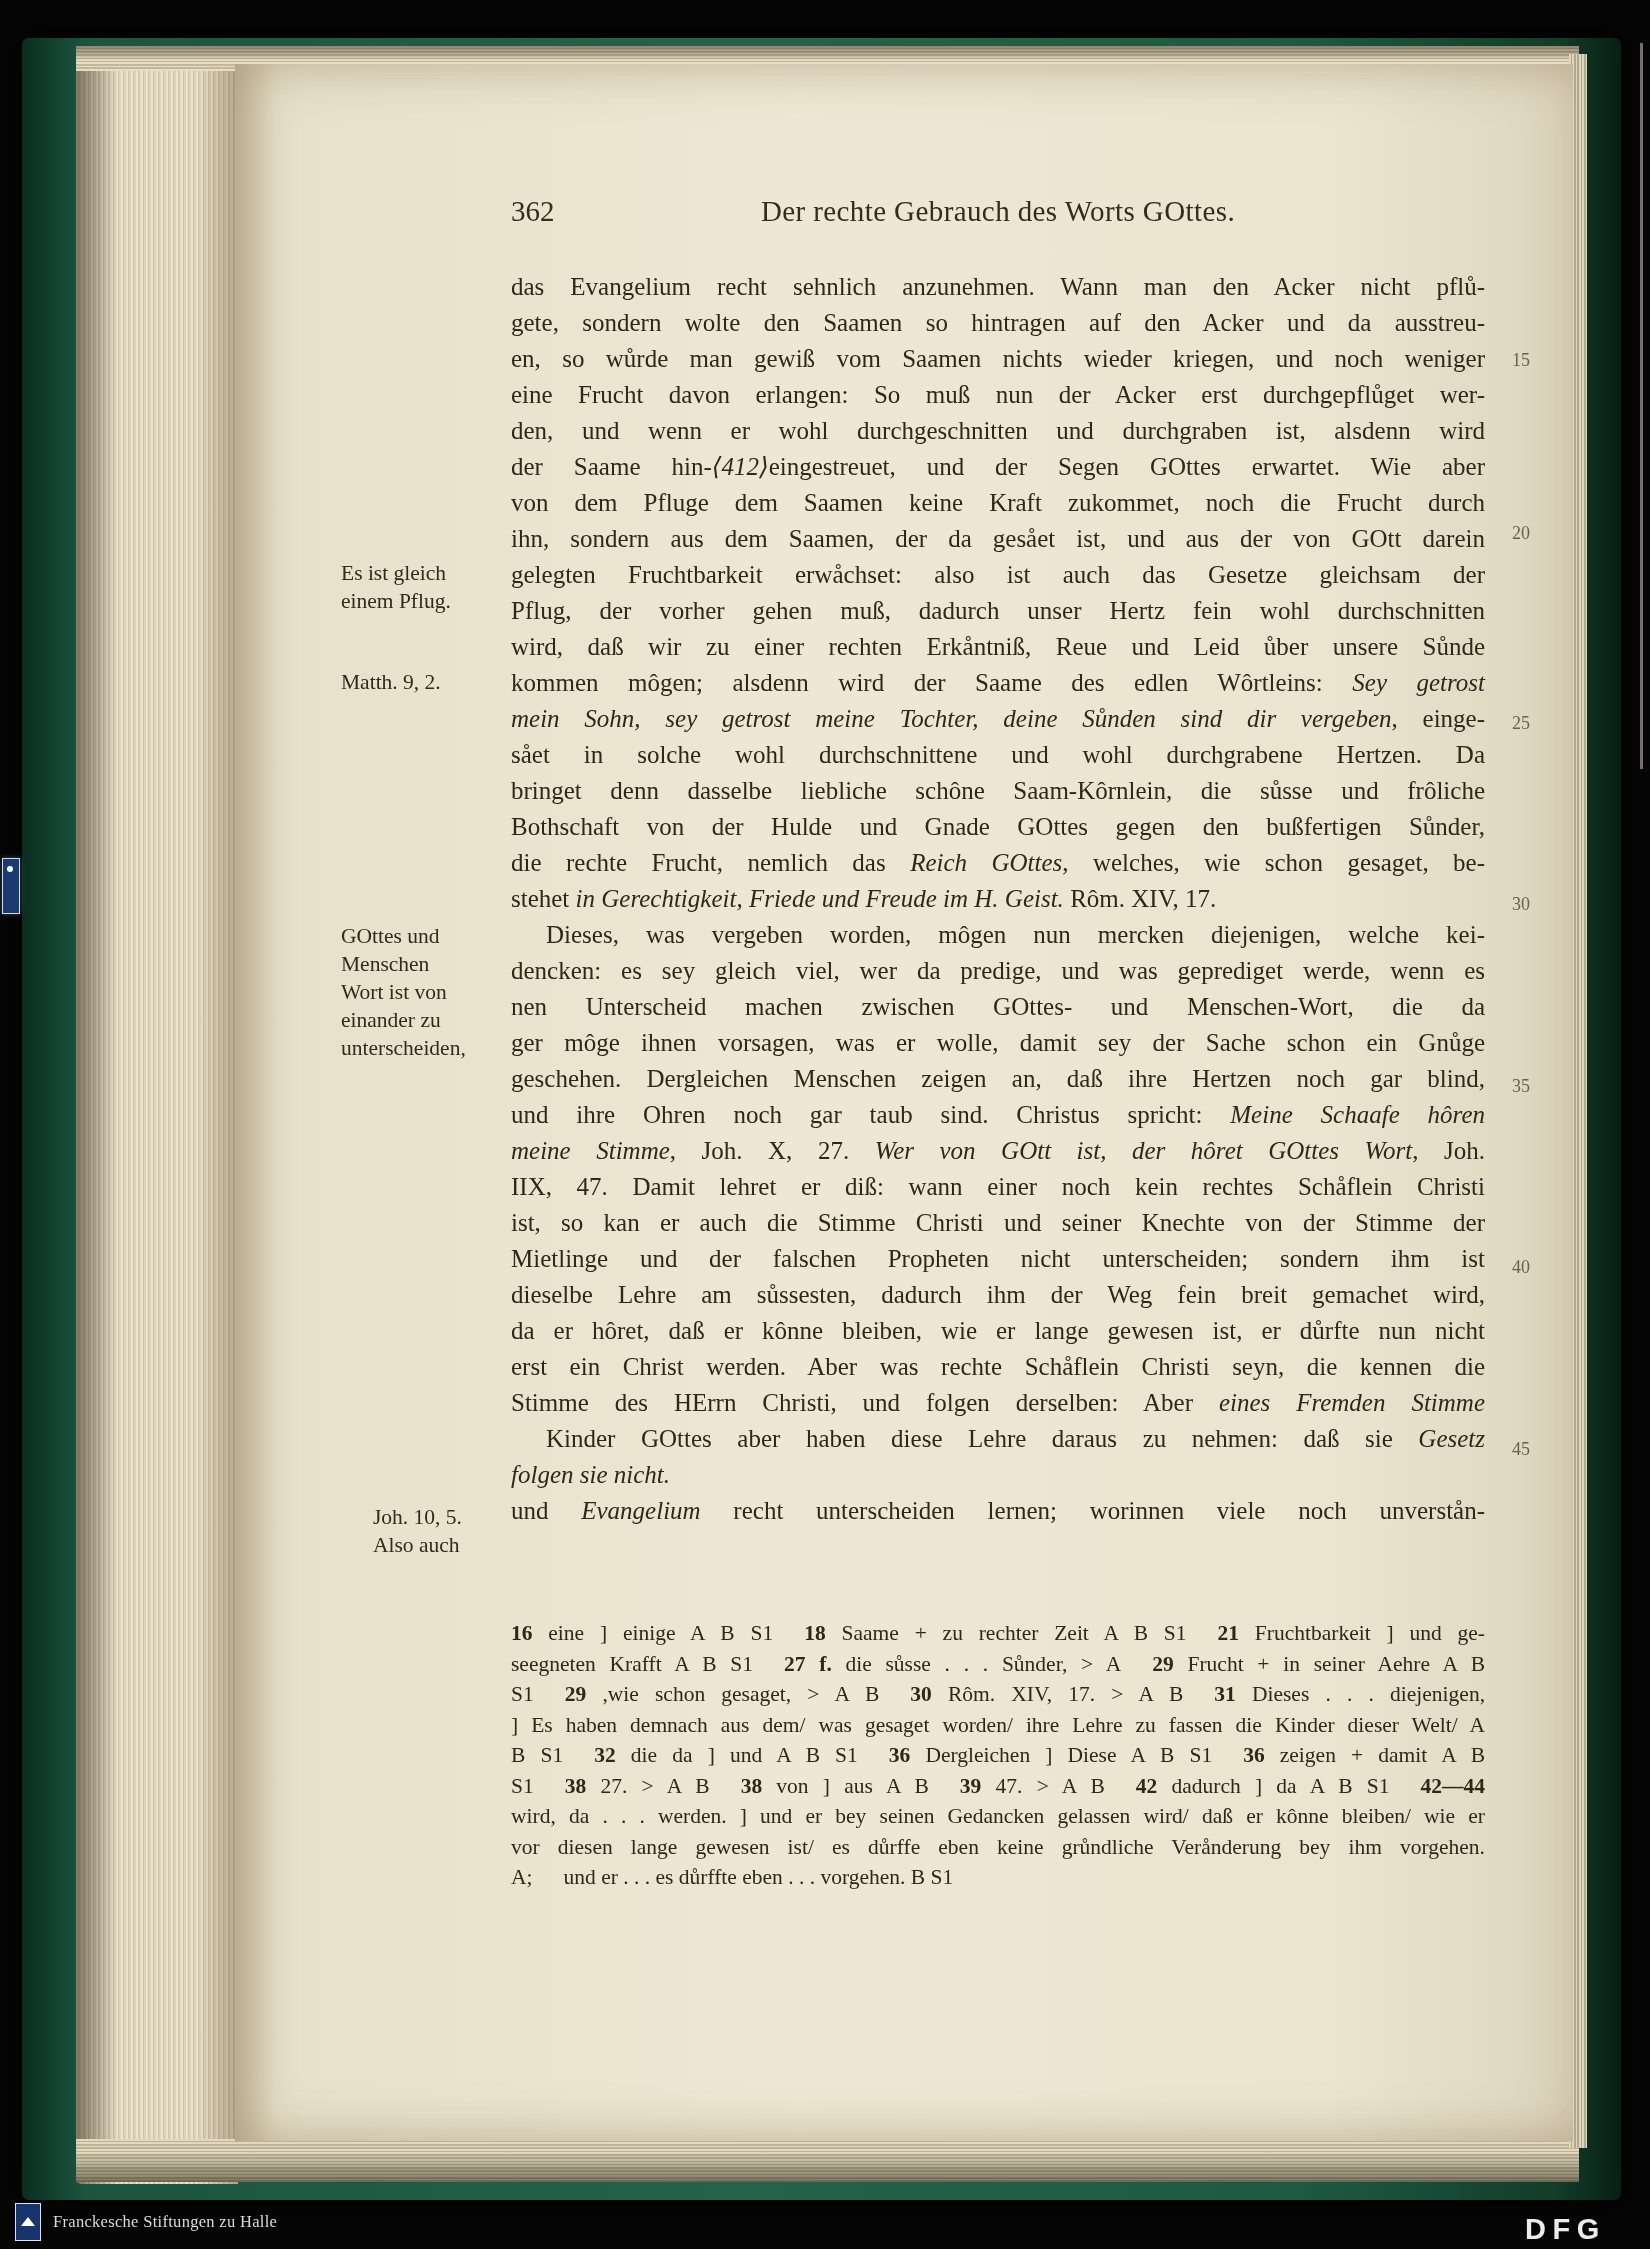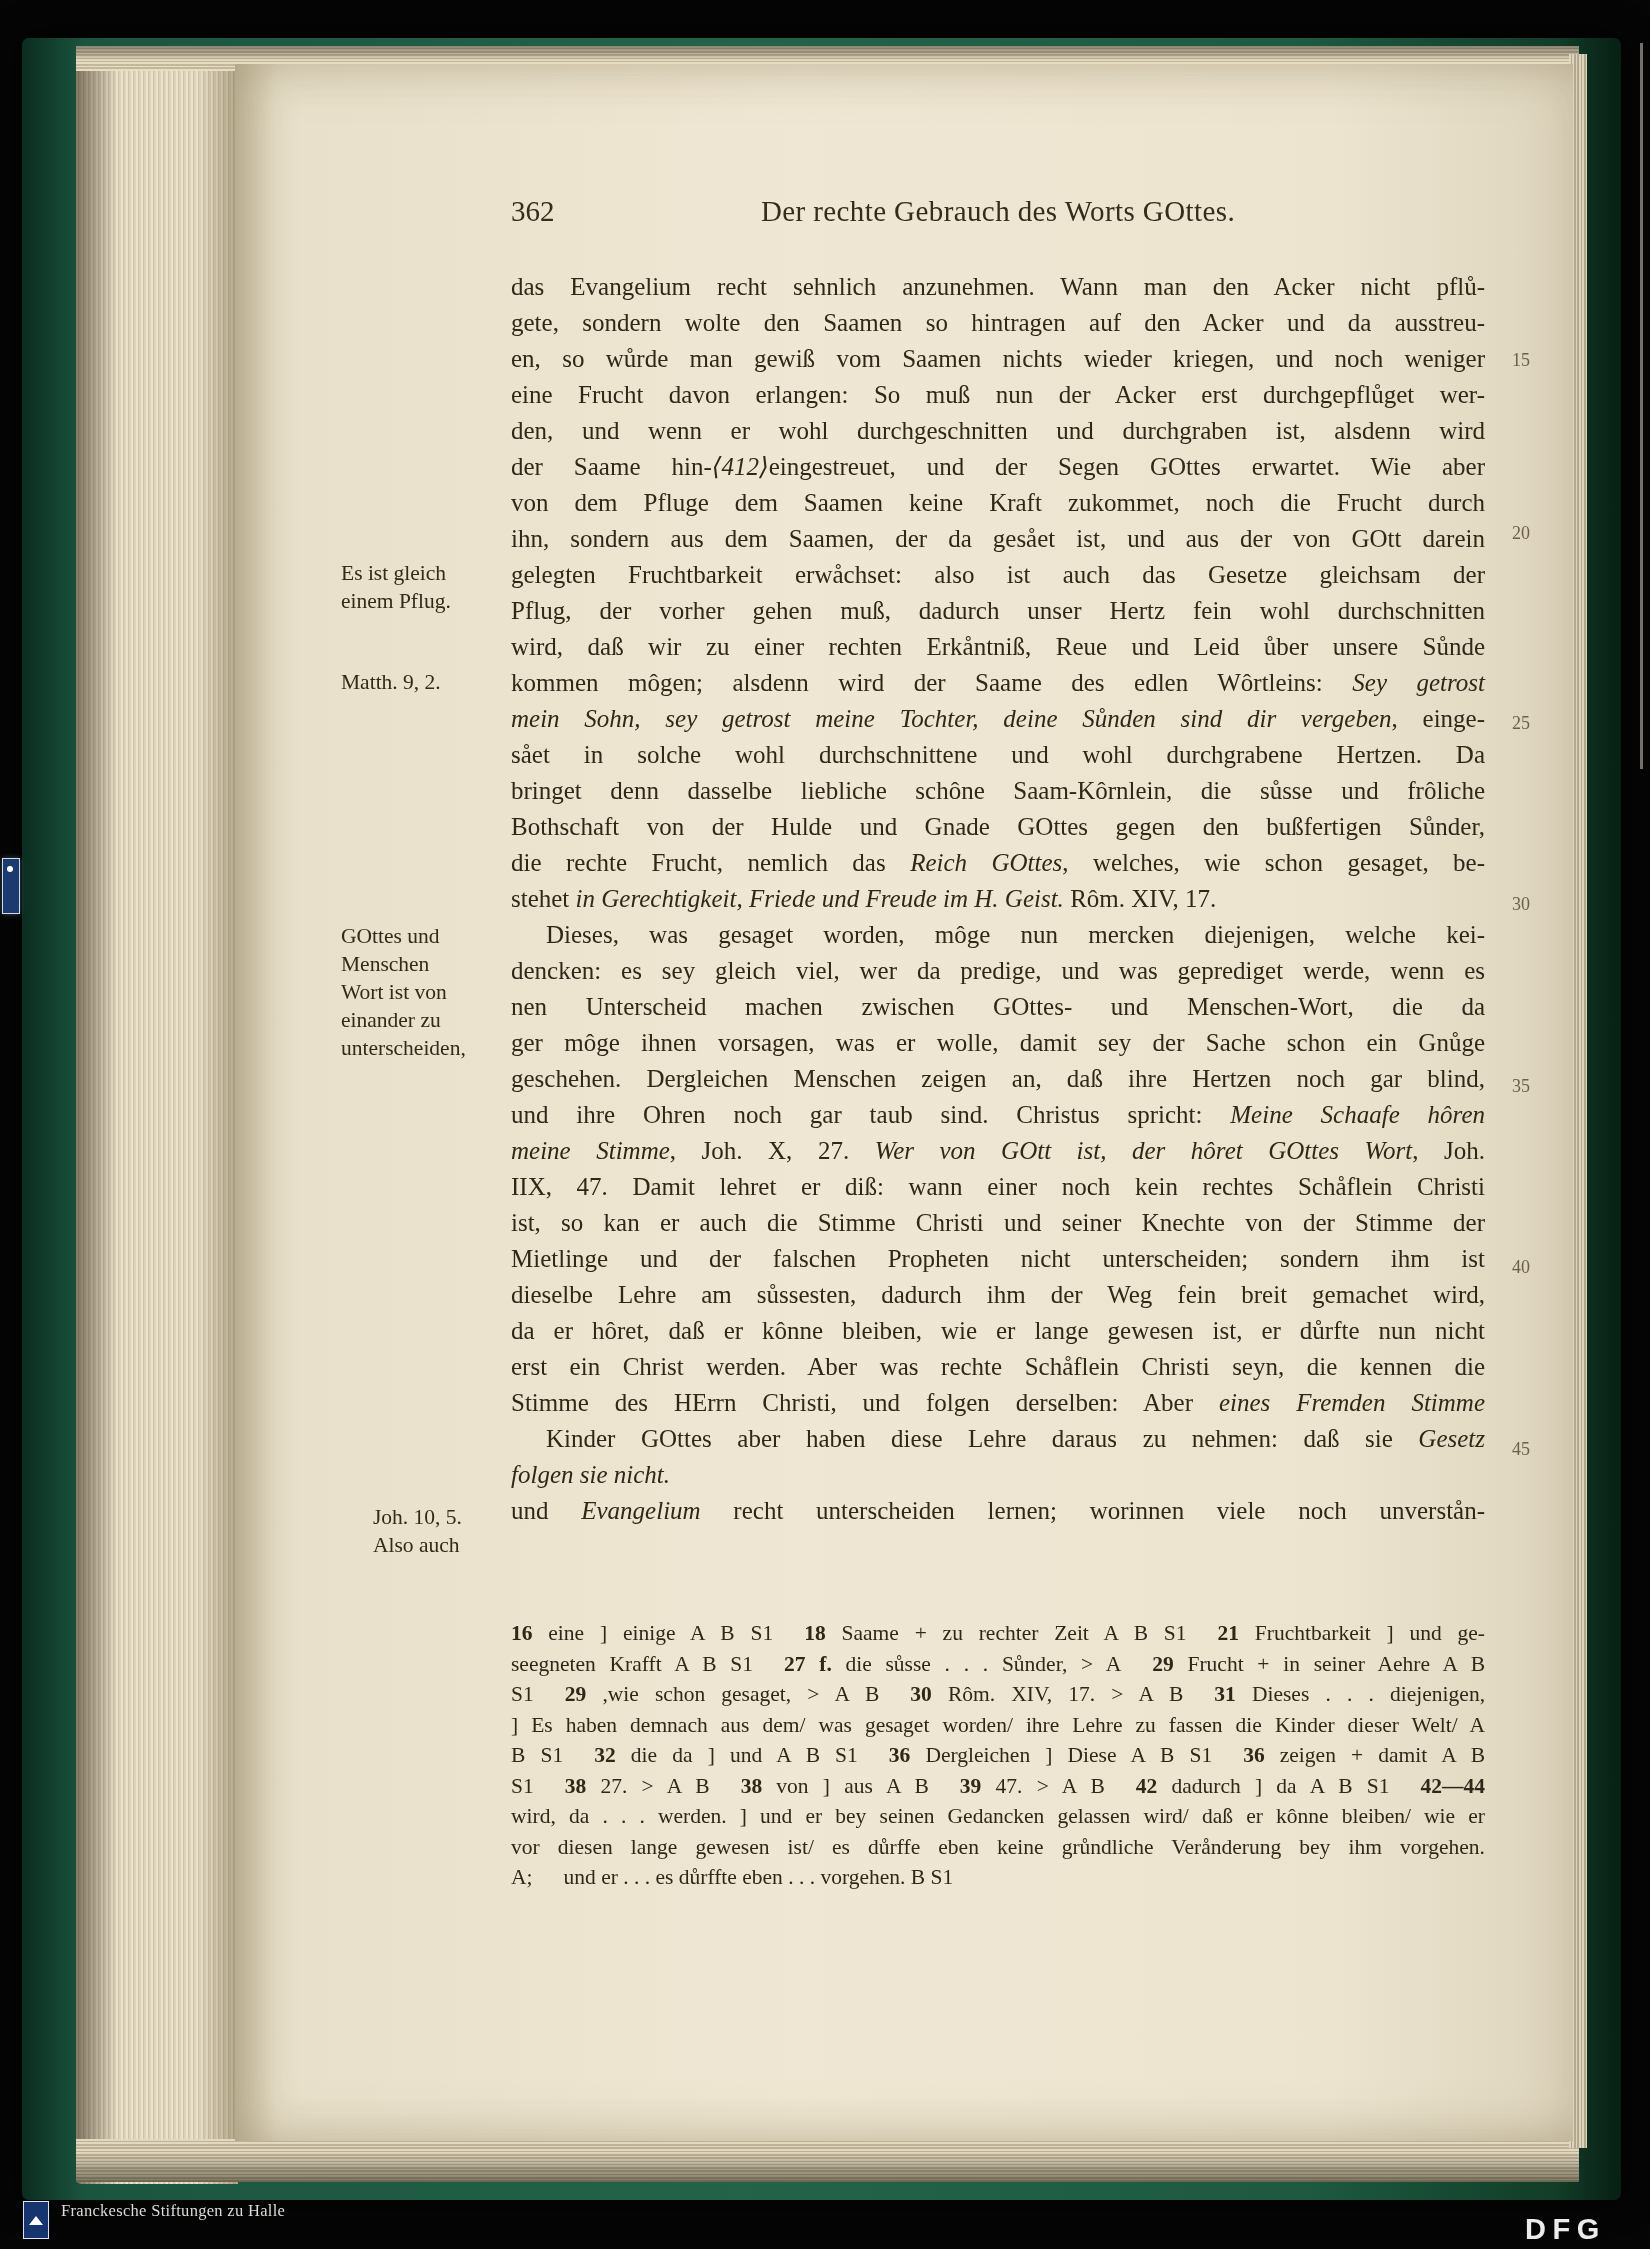--- a/index.html
+++ b/index.html
@@ -56,21 +56,21 @@
   .line-numbers{position:absolute;top:205px;left:1277px;width:50px;}
   .line-number{position:absolute;left:0;font-size:18px;line-height:36px;color:#6b6050;}
 
   .apparatus{position:absolute;top:1554px;left:276px;width:974px;}
   .aline{font-size:21.5px;line-height:30.5px;height:30.5px;color:#2f2718;
     text-align:justify;text-align-last:justify;}
   .aline.end{text-align-last:left;}
   .gap{display:inline-block;width:31px;}
 
   
-  .footer-left{position:absolute;left:15px;top:2201px;height:41px;display:flex;align-items:flex-start;margin-left:8px;}
+  .footer-left{position:absolute;left:15px;top:2201px;height:41px;display:flex;align-items:center;}
   .fr-logo{width:26.4px;height:38px;background:#16356e;border:1.7px solid #dbe4f2;box-sizing:border-box;
     display:flex;align-items:center;justify-content:center;margin-right:11.6px;}
   .fr-logo .bird{width:0;height:0;border-left:7.4px solid transparent;border-right:7.4px solid transparent;
     border-bottom:9px solid #ffffff;}
   .footer-left .inst{font-size:16.5px;color:#dcdcd6;letter-spacing:0.3px;}
   .footer-right{position:absolute;left:1525px;top:2213px;font-family:"Liberation Sans","DejaVu Sans",sans-serif;
     font-weight:bold;font-size:29px;letter-spacing:6.6px;color:#ececec;}
 
   .archive-stamp{position:absolute;left:1.7px;top:858px;width:16.5px;height:54px;background:#1a3a70;
     border:0.8px solid #cfd9ea;box-shadow:0 0 5px rgba(180,200,230,.35);}
@@ -126,21 +126,21 @@
         <div class="bline"><span>gelegten Fruchtbarkeit erwåchset: also ist auch das Gesetze gleichsam der</span></div>
         <div class="bline"><span>Pflug, der vorher gehen muß, dadurch unser Hertz fein wohl durchschnitten</span></div>
         <div class="bline"><span>wird, daß wir zu einer rechten Erkåntniß, Reue und Leid ůber unsere Sůnde</span></div>
         <div class="bline"><span>kommen môgen; alsdenn wird der Saame des edlen Wôrtleins: </span><span class="it">Sey getrost</span></div>
         <div class="bline"><span class="it">mein Sohn, sey getrost meine Tochter, deine Sůnden sind dir vergeben</span><span>, einge-</span></div>
         <div class="bline"><span>sået in solche wohl durchschnittene und wohl durchgrabene Hertzen. Da</span></div>
         <div class="bline"><span>bringet denn dasselbe liebliche schône Saam-Kôrnlein, die sůsse und frôliche</span></div>
         <div class="bline"><span>Bothschaft von der Hulde und Gnade GOttes gegen den bußfertigen Sůnder,</span></div>
         <div class="bline"><span>die rechte Frucht, nemlich das </span><span class="it">Reich GOttes</span><span>, welches, wie schon gesaget, be-</span></div>
         <div class="bline end"><span>stehet </span><span class="it">in Gerechtigkeit, Friede und Freude im H. Geist.</span><span> Rôm. XIV, 17.</span></div>
-        <div class="bline indent"><span>Dieses, was gesaget worden, môge nun mercken diejenigen, welche kei-</span></div>
+        <div class="bline indent"><span>Dieses, was vergeben worden, môgen nun mercken diejenigen, welche kei-</span></div>
         <div class="bline"><span>dencken: es sey gleich viel, wer da predige, und was geprediget werde, wenn es</span></div>
         <div class="bline"><span>nen Unterscheid machen zwischen GOttes- und Menschen-Wort, die da</span></div>
         <div class="bline"><span>ger môge ihnen vorsagen, was er wolle, damit sey der Sache schon ein Gnůge</span></div>
         <div class="bline"><span>geschehen. Dergleichen Menschen zeigen an, daß ihre Hertzen noch gar blind,</span></div>
         <div class="bline"><span>und ihre Ohren noch gar taub sind. Christus spricht: </span><span class="it">Meine Schaafe hôren</span></div>
         <div class="bline"><span class="it">meine Stimme</span><span>, Joh. X, 27. </span><span class="it">Wer von GOtt ist, der hôret GOttes Wort</span><span>, Joh.</span></div>
         <div class="bline"><span>IIX, 47. Damit lehret er diß: wann einer noch kein rechtes Schåflein Christi</span></div>
         <div class="bline"><span>ist, so kan er auch die Stimme Christi und seiner Knechte von der Stimme der</span></div>
         <div class="bline"><span>Mietlinge und der falschen Propheten nicht unterscheiden; sondern ihm ist</span></div>
         <div class="bline"><span>dieselbe Lehre am sůssesten, dadurch ihm der Weg fein breit gemachet wird,</span></div>

